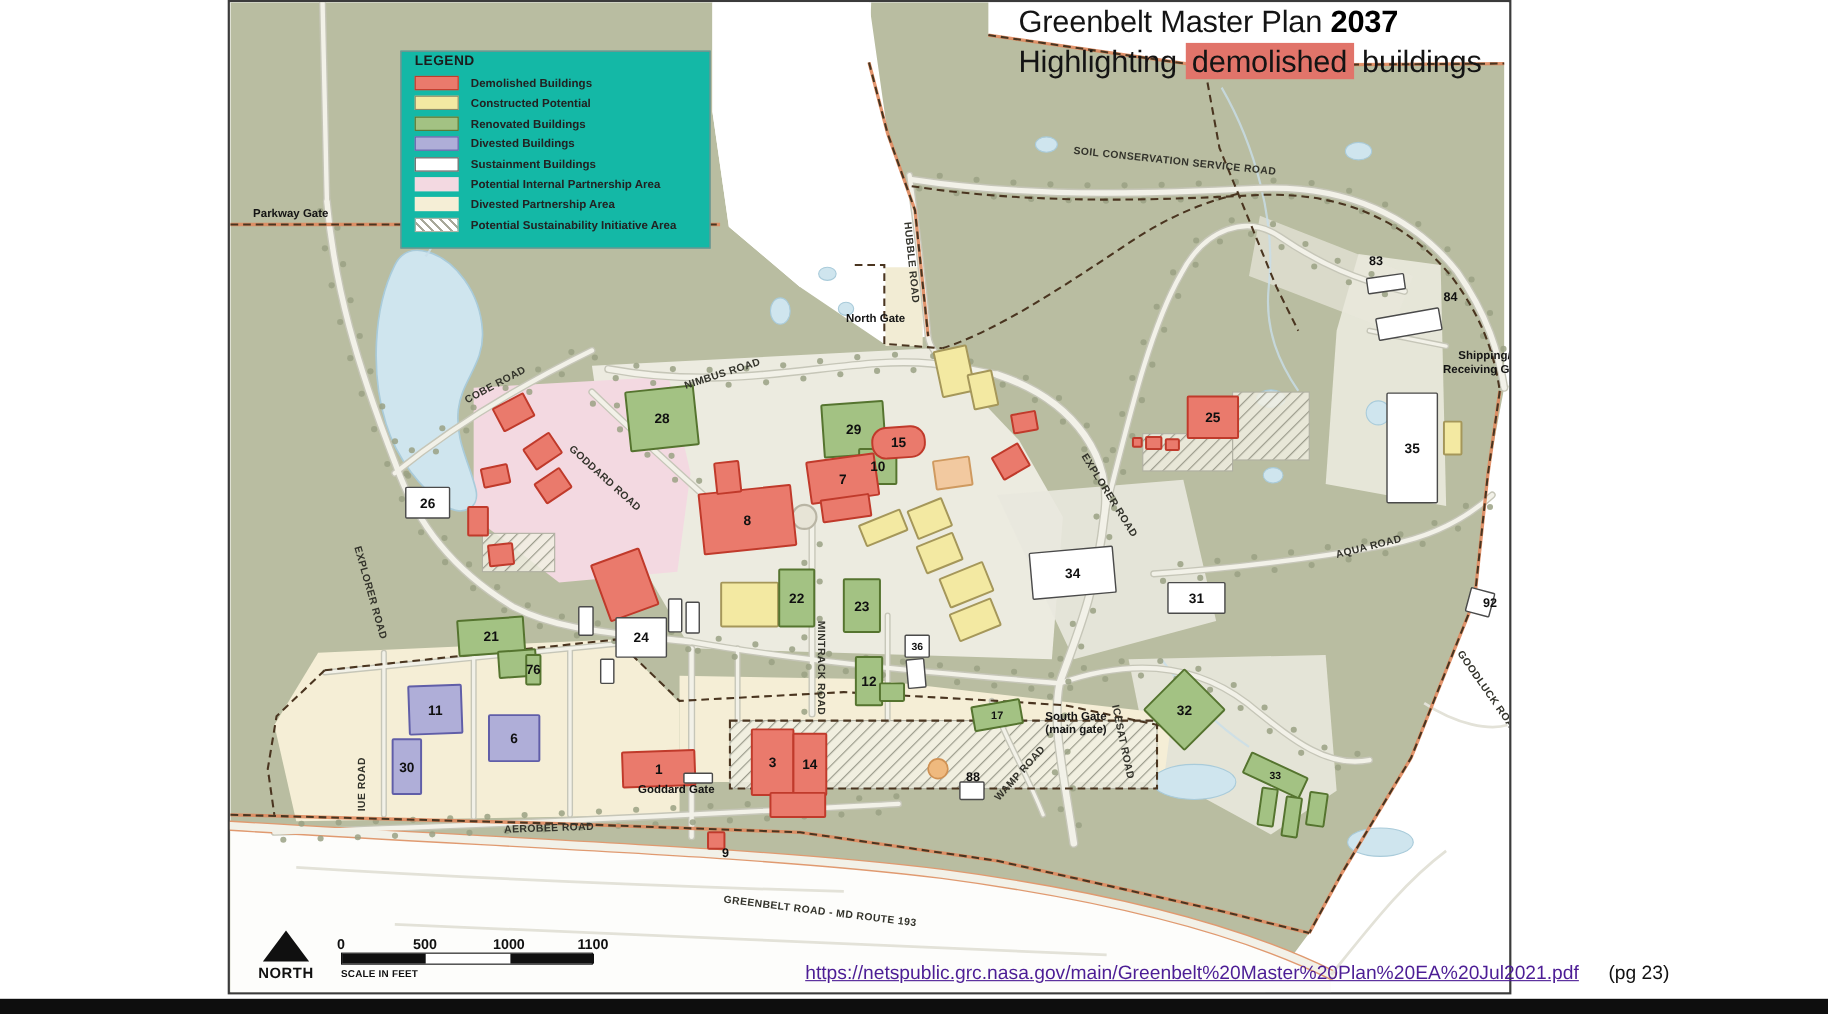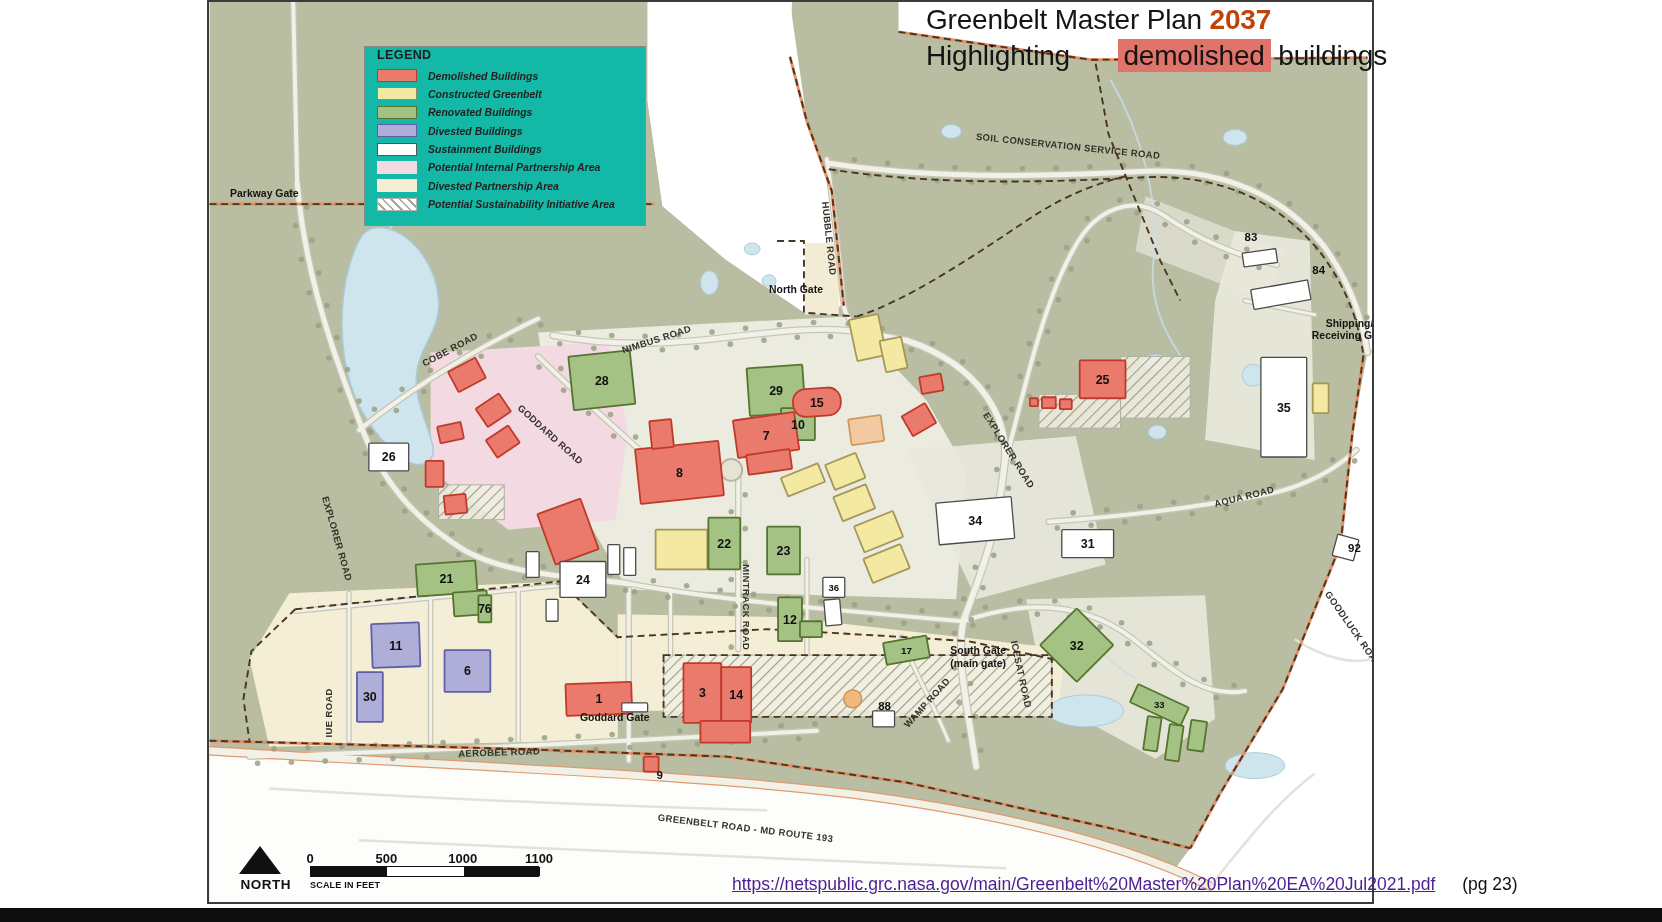--- a/index.html
+++ b/index.html
@@ -2,42 +2,42 @@
 <html><head>
 <meta charset="utf-8">
 <style>
   html,body{margin:0;padding:0;background:#fff;font-family:"Liberation Sans",sans-serif;}
   .stage{position:relative;width:1662px;height:922px;background:#fff;overflow:hidden;}
   .map-panel{position:absolute;left:207px;top:0;width:1167px;height:904px;border:2px solid #3b3b3b;box-sizing:border-box;background:#fff;}
   #map-svg{position:absolute;left:0;top:0;width:100%;height:100%;}
   
   .legend{position:absolute;left:155px;top:4px;width:282px;background:#14b8a6;border:1.5px solid #8a8a8a;padding:1px 12px 9px;box-sizing:border-box;z-index:4;margin-top:40px;}
   .legend-title{font-size:12.5px;font-weight:700;letter-spacing:.4px;margin-bottom:7px;color:#1c1c1c;}
-  .legend-row{display:flex;align-items:center;gap:11px;margin-bottom:5.4px;font-style:italic;}
+  .legend-row{display:flex;align-items:flex-end;gap:11px;margin-bottom:5.4px;}
   .swatch{width:40px;height:13px;flex:none;box-sizing:border-box;}
   .swatch.hatch{background:repeating-linear-gradient(45deg,#ffffff 0 4px,#a8a89a 4px 6px);border:1px solid #b5b5a8;}
   .legend-label{font-size:10.5px;font-weight:700;color:#222;white-space:nowrap;}
   
-  .north{position:absolute;left:20px;top:844px;width:62px;text-align:right;z-index:4;}
+  .north{position:absolute;left:20px;top:844px;width:62px;text-align:center;z-index:4;}
   .tri{width:0;height:0;border-left:21px solid transparent;border-right:21px solid transparent;border-bottom:28px solid #101010;margin:0 auto;}
   .north-label{font-size:13.5px;font-weight:700;margin-top:3px;letter-spacing:.5px;color:#101010;}
   .scalebar{position:absolute;left:101px;top:849px;width:240px;z-index:4;}
   .ticks{position:relative;height:15px;font-size:13px;font-weight:700;color:#101010;}
   .ticks span{position:absolute;transform:translateX(-50%);}
   .bar{position:relative;height:11px;border:1.5px solid #101010;background:#fff;box-sizing:border-box;width:229px;}
   .bar .seg{position:absolute;top:0;bottom:0;background:#101010;}
   .caption{font-size:9px;font-weight:700;margin-top:3px;letter-spacing:.2px;color:#101010;}
   
   .footer{position:absolute;left:523px;top:872px;font-size:17.5px;white-space:nowrap;z-index:6;}
   .url{text-decoration:underline;cursor:pointer;}
   .pg{color:#111;margin-left:22px;}
   
   .title{position:absolute;left:926px;top:2px;z-index:6;font-size:28px;line-height:36px;color:#141414;font-weight:500;letter-spacing:-0.2px;}
   .year{font-weight:700;}
-  .hl{padding:1px 6px;margin-left:40px;}
+  .hl{padding:1px 6px;}
   .bottom-bar{position:absolute;left:0;top:908px;width:1662px;height:14px;background:#0e0e0e;z-index:7;}
   
   text{font-family:"Liberation Sans",sans-serif;}
   .rl{font-size:9.5px;font-weight:700;fill:#33332b;letter-spacing:.4px;}
   .gl{font-size:10.5px;font-weight:700;fill:#141414;}
   .bn{font-weight:700;fill:#101010;}
 </style>
 </head>
 <body>
 
@@ -567,21 +567,21 @@
 
     <div class="legend">
       <div class="legend-title">LEGEND</div>
       <div id="legend-rows">
           <div class="legend-row">
             <span class="swatch" style="background: rgb(234, 122, 108); border: 1.5px solid rgb(192, 58, 43);"></span>
             <span class="legend-label">Demolished Buildings</span>
           </div>
           <div class="legend-row">
             <span class="swatch" style="background: rgb(243, 233, 162); border: 1.5px solid rgb(139, 139, 106);"></span>
-            <span class="legend-label">Constructed Greenbelt</span>
+            <span class="legend-label">Constructed Potential</span>
           </div>
           <div class="legend-row">
             <span class="swatch" style="background: rgb(163, 194, 131); border: 1.5px solid rgb(85, 116, 47);"></span>
             <span class="legend-label">Renovated Buildings</span>
           </div>
           <div class="legend-row">
             <span class="swatch" style="background: rgb(175, 174, 216); border: 1.5px solid rgb(96, 94, 168);"></span>
             <span class="legend-label">Divested Buildings</span>
           </div>
           <div class="legend-row">
@@ -622,18 +622,18 @@
       <div class="caption">SCALE IN FEET</div>
     </div>
 
     <div class="footer">
       <a class="url" href="#" style="color: #4c1d95;">https://netspublic.grc.nasa.gov/main/Greenbelt%20Master%20Plan%20EA%20Jul2021.pdf</a>
       <span class="pg">(pg 23)</span>
     </div>
   </div>
 
   <div class="title">
-    <div class="t1"><span>Greenbelt Master Plan </span><span class="year" id="title-year" style="color: #c2410c;">2037</span></div>
+    <div class="t1"><span>Greenbelt Master Plan </span><span class="year" id="title-year" style="color: #000000;">2037</span></div>
     <div class="t2"><span>Highlighting </span><span class="hl" id="title-hl" style="background: rgb(225, 116, 106);">demolished</span><span> buildings</span></div>
   </div>
 
   <div class="bottom-bar"></div>
 </div>
 
 </body></html>

